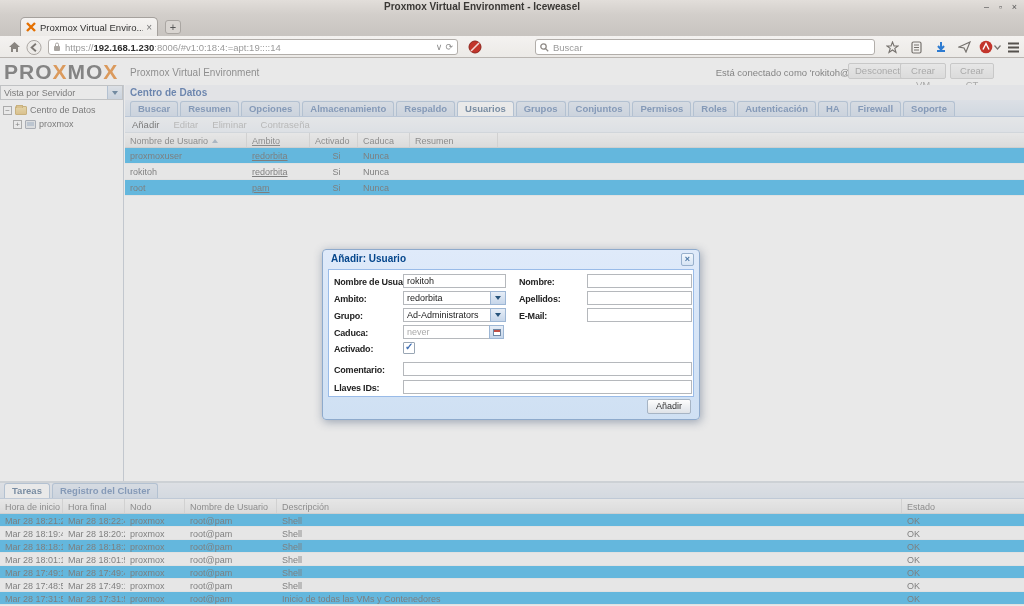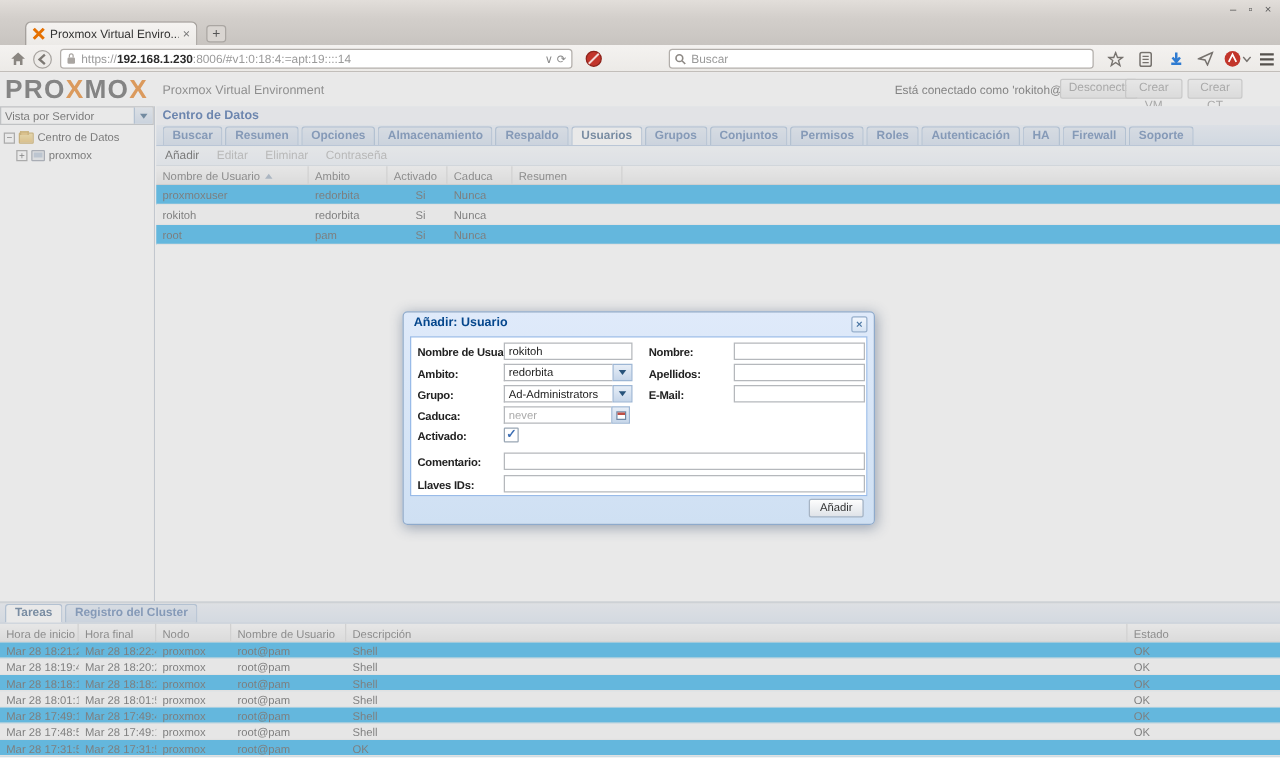--- a/index.html
+++ b/index.html
@@ -110,21 +110,21 @@
               border-bottom:1px solid #cfcfcf; height:15px; }
   .gh-cell { font-size:9px; color:#555; padding:2px 0 0 5px; border-right:1px solid #d4d4d4;
               white-space:nowrap; overflow:hidden; display:flex; align-items:center; }
   .sort-asc { width:0; height:0; border-left:3px solid transparent; border-right:3px solid transparent;
               border-bottom:4px solid #8fa3b8; margin-left:4px; }
   .grid-row { display:flex; height:16px; border-bottom:1px solid #f0f0f0; background:#0ea5e9; }
   .grid-row.alt { background:#fafafa; }
   .gr-cell { font-size:9px; color:#3c3c3c; padding:3px 0 0 5px; white-space:nowrap; overflow:hidden; }
 
   #users-grid { position:absolute; left:0; top:48px; width:100%; }
-  .uc1{width:122px;} .uc2{width:63px;} .uc3{width:48px;text-align:center;} .uc4{width:52px;} .uc5{width:88px;} .uc6{flex:1; border-right:none;}
+  .uc1{width:122px;} .uc2{width:63px;text-decoration:underline;} .uc3{width:48px;text-align:center;} .uc4{width:52px;} .uc5{width:88px;} .uc6{flex:1; border-right:none;}
 
   
   #splitter { position:absolute; left:0; top:423px; width:1024px; height:2px; background:#cdd3da; }
   #bottom { position:absolute; left:0; top:425px; width:1024px; height:123px; background:#fff; }
   #bottom-tabbar { height:16px; background:linear-gradient(#e9eef6,#d8e2ef);
               border-bottom:1px solid #b3c5dc; display:flex; align-items:flex-end; padding-left:4px; }
   .grid-row.task { height:13px; }
   .grid-row.task .gr-cell { padding-top:2px; }
   .tc1{width:63px;} .tc2{width:62px;} .tc3{width:60px;} .tc4{width:92px;} .tc5{width:625px;} .tc6{flex:1; border-right:none;}
 
@@ -163,20 +163,21 @@
             border-radius:2px; font-size:9px; color:#333; text-align:center; line-height:13px; }
 
   
   svg { display:block; }
 </style>
 </head>
 <body>
 
 <div id="chrome">
   <div id="titlebar">
+    <div id="win-title">Proxmox Virtual Environment - Iceweasel</div>
     <div class="winbtn" style="right:32px;">–</div>
     <div class="winbtn" style="right:18px;">▫</div>
     <div class="winbtn" style="right:4px;">×</div>
   </div>
 
   <div id="tabstrip">
     <div id="ff-tab">
       <svg width="10" height="10" viewBox="0 0 10 10">
         <path d="M1 1 L9 9 M9 1 L1 9" stroke="#e57000" stroke-width="2.4"></path>
       </svg>
@@ -420,20 +421,21 @@
       <span class="gr-cell tc3">proxmox</span>
       <span class="gr-cell tc4">root@pam</span>
       <span class="gr-cell tc5">Shell</span>
       <span class="gr-cell tc6">OK</span>
     </div>
     <div class="grid-row task">
       <span class="gr-cell tc1">Mar 28 17:31:55</span>
       <span class="gr-cell tc2">Mar 28 17:31:55</span>
       <span class="gr-cell tc3">proxmox</span>
       <span class="gr-cell tc4">root@pam</span>
+      <span class="gr-cell tc5">Inicio de todas las VMs y Contenedores</span>
       <span class="gr-cell tc6">OK</span>
     </div>
   </div>
 </div>
 
 <div id="dialog">
   <div id="dlg-title">Añadir: Usuario</div>
   <div id="dlg-close">×</div>
 
   <div id="dlg-body">

